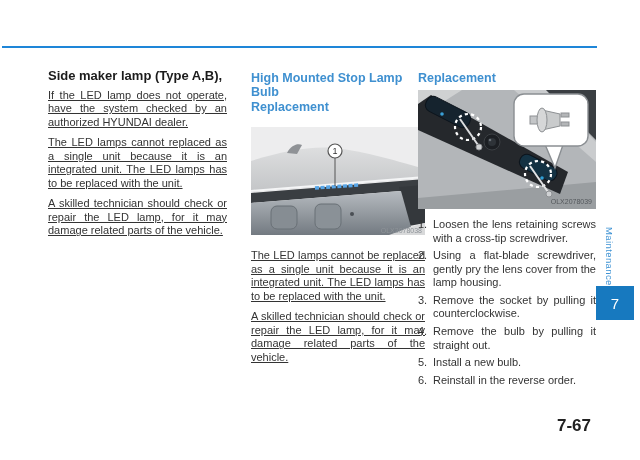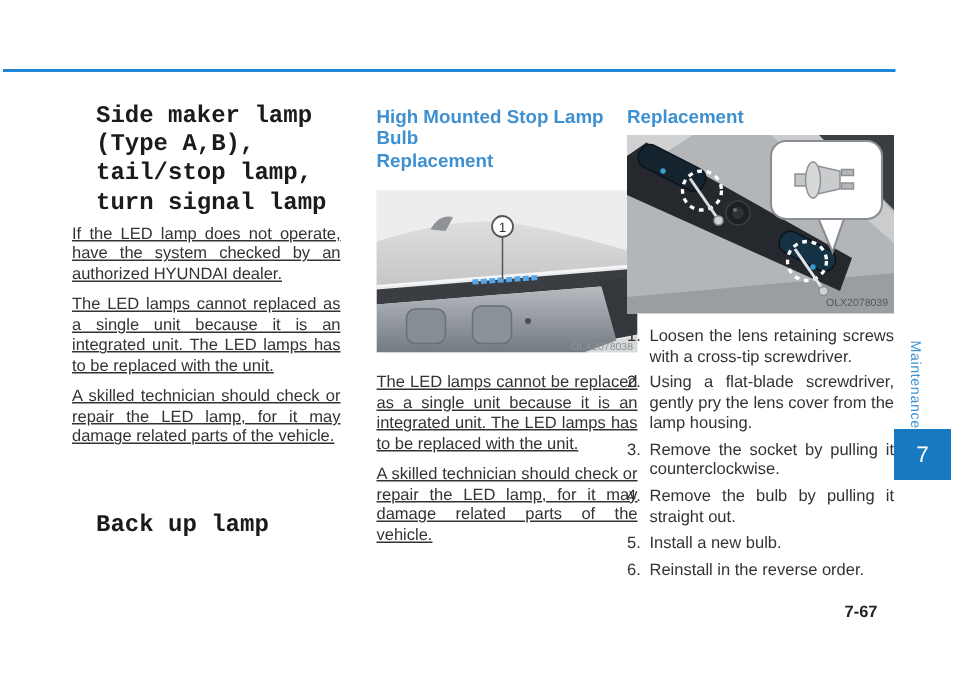--- a/index.html
+++ b/index.html
@@ -9,22 +9,22 @@
     font-family:"Liberation Sans", sans-serif;
     -webkit-font-smoothing:antialiased;
   }
   .top-rule{position:absolute;left:2px;top:46px;width:595px;height:2px;background:var(--rule-blue,#1e86d8);}
   .col{position:absolute;top:68px;}
   #col1{left:48px;width:179px;}
   #col2{left:251px;width:174px;}
   #col3{left:418px;width:178px;}
 
   .serif-head{
-    font-family:Liberation Mono, monospace;font-weight:bold;
-    font-size:16px;line-height:1.2;color:#1b1b1b;margin:0 0 5px 16px;
+    font-family:Liberation Sans, sans-serif;font-weight:bold;
+    font-size:13px;line-height:1.2;color:#1b1b1b;margin:0 0 5px 0;
   }
   .serif-head span{display:block;}
   .serif-head.second{margin-top:42px;}
 
   .blue-head{
     color:var(--accent-blue,#3f90d0);font-weight:bold;
     font-size:12.5px;line-height:1.15;margin:3px 0 0 0;
   }
   .blue-head span{display:block;}
 
@@ -44,38 +44,36 @@
     writing-mode:vertical-rl;font-size:9.5px;letter-spacing:.4px;
     color:var(--tab-text-blue,#3f93d4);
   }
   .tab-box{
     position:absolute;left:596px;top:286px;width:38px;height:34px;
     background:var(--tab-blue,#1779bf);color:#fff;
     display:flex;align-items:center;justify-content:center;
     font-size:15px;font-weight:normal;
   }
   .page-num{
-    position:absolute;left:553px;top:402px;width:42px;text-align:center;
-    font-size:11px;font-weight:bold;color:#222;
+    position:absolute;left:553px;top:416px;width:42px;text-align:center;
+    font-size:17px;font-weight:bold;color:#222;
   }
 </style>
 </head>
 <body>
 
 <div class="top-rule"></div>
 
 <div class="col" id="col1">
   <h3 class="serif-head">
     <span>Side maker lamp (Type A,B),</span>
-    <span>tail/stop lamp, turn signal lamp</span>
   </h3>
   <p class="body">If the LED lamp does not operate, have the system checked by an authorized HYUNDAI dealer.</p>
   <p class="body">The LED lamps cannot replaced as a single unit because it is an integrated unit. The LED lamps has to be replaced with the unit.</p>
   <p class="body">A skilled technician should check or repair the LED lamp, for it may damage related parts of the vehicle.</p>
-  <h3 class="serif-head second">Back up lamp</h3>
 </div>
 
 <div class="col" id="col2">
   <h2 class="blue-head">
     <span>High Mounted Stop Lamp Bulb</span>
     <span>Replacement</span>
   </h2>
 
   <svg id="fig2" class="fig" viewBox="0 0 174 108">
     <defs>

